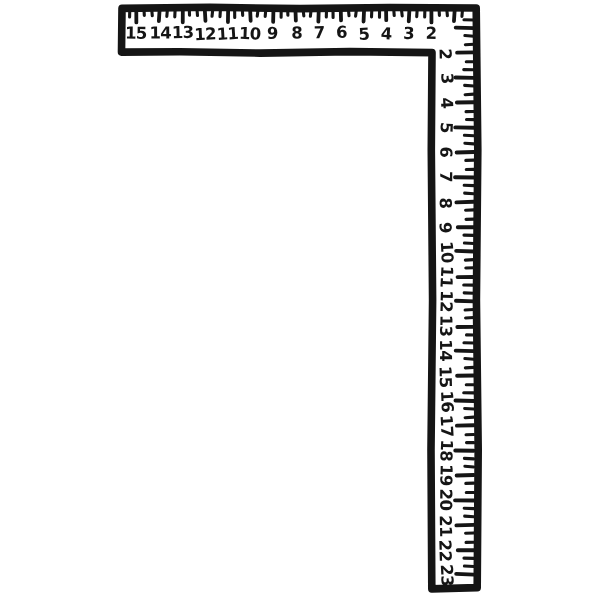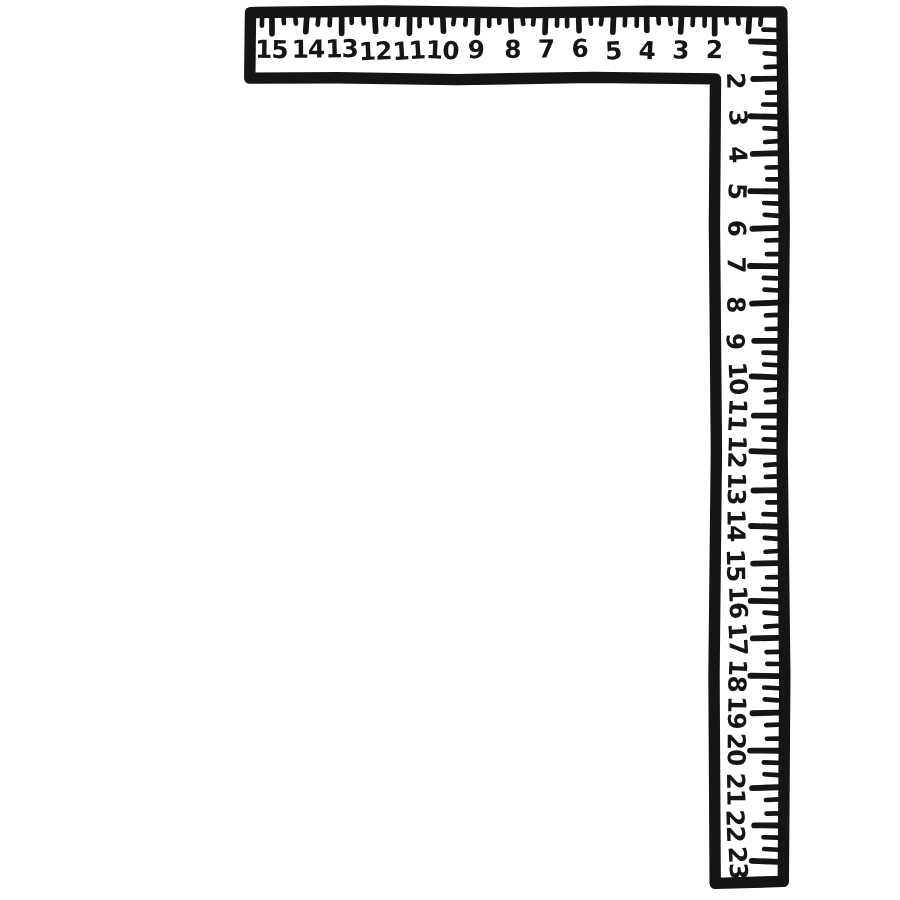--- a/index.html
+++ b/index.html
@@ -1,20 +1,20 @@
 <!DOCTYPE html>
 <html><head>
 <meta charset="utf-8">
 <style>
   html,body{margin:0;padding:0;}
   body{
     width:600px;height:600px;background:#ffffff;overflow:hidden;
     font-family:"DejaVu Sans",sans-serif;
   }
-  #stage{position:relative;width:556px;height:600px;margin-left:45px;}
+  #stage{position:relative;width:556px;height:600px;}
   svg{display:block;}
   .nums text{
     font-family:"DejaVu Sans",sans-serif;
     font-weight:bold;
     font-size:16.5px;
     letter-spacing:-0.6px;
   }
 </style>
 </head>
 <body>

